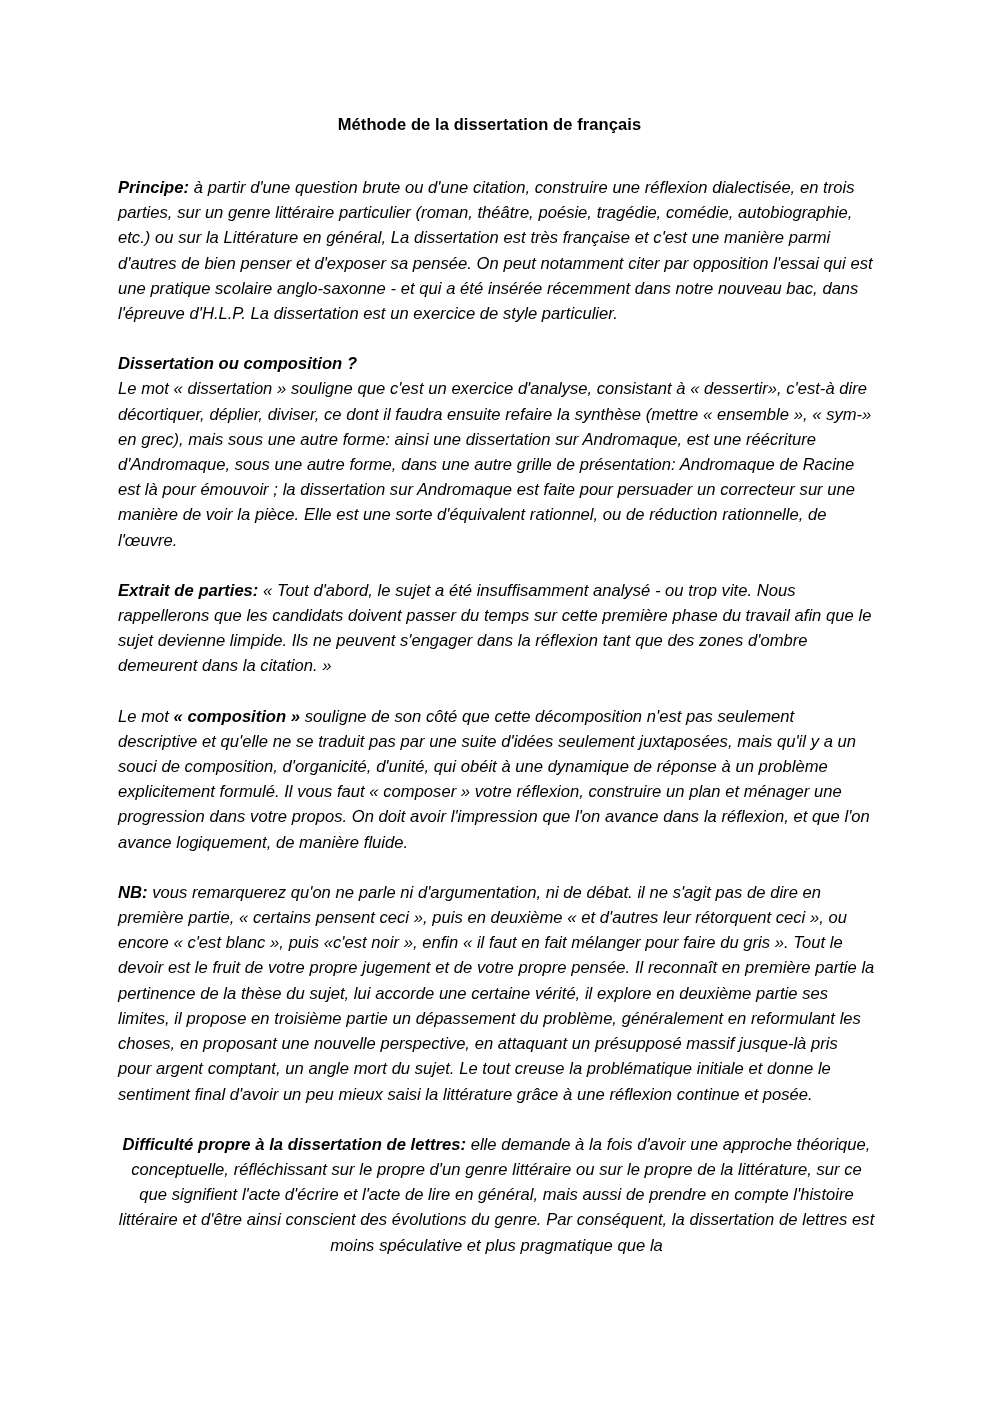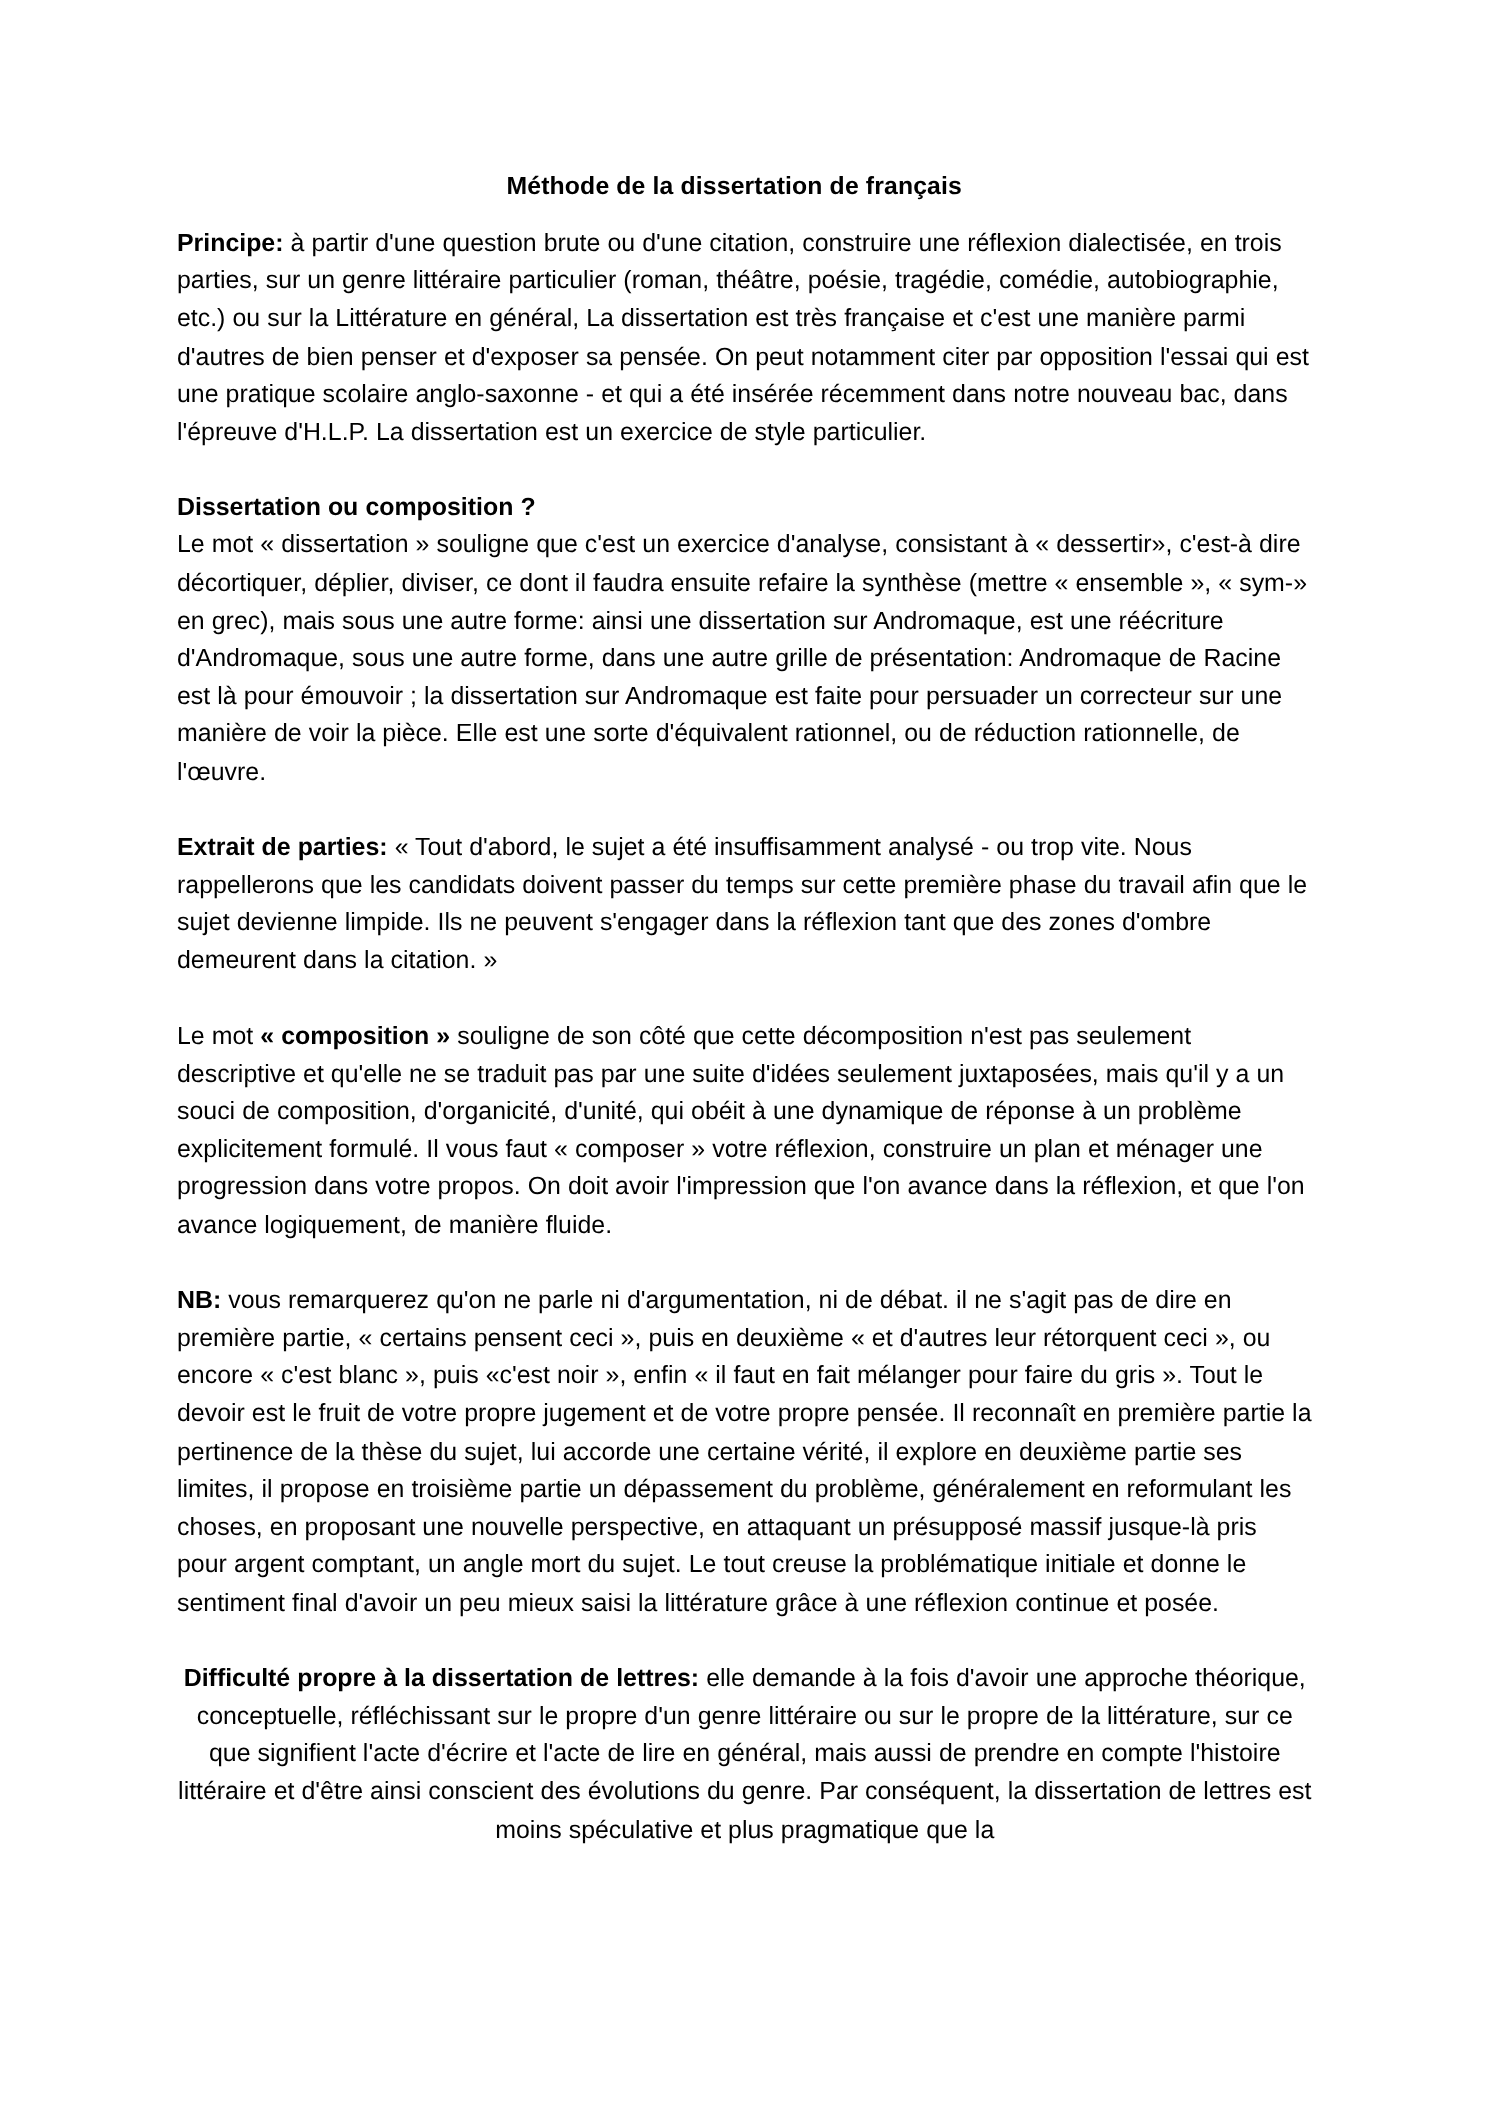--- a/index.html
+++ b/index.html
@@ -27,22 +27,23 @@
     top: 112px;
     text-align: center;
     font-size: 16.5px;
     font-weight: bold;
     line-height: 25px;
     letter-spacing: 0.1px;
   }
   .body-column {
     position: absolute;
     left: 118px;
-    top: 149px;
+    top: 175px;
     width: 757px;
+    font-style: italic;
   }
   .block {
     font-size: 16.6px;
     line-height: 25.2px;
     text-align: left;
     margin: 0 0 25px 0;
     word-spacing: 0.1px;
   }
   .block:last-child {
     margin-bottom: 0;

